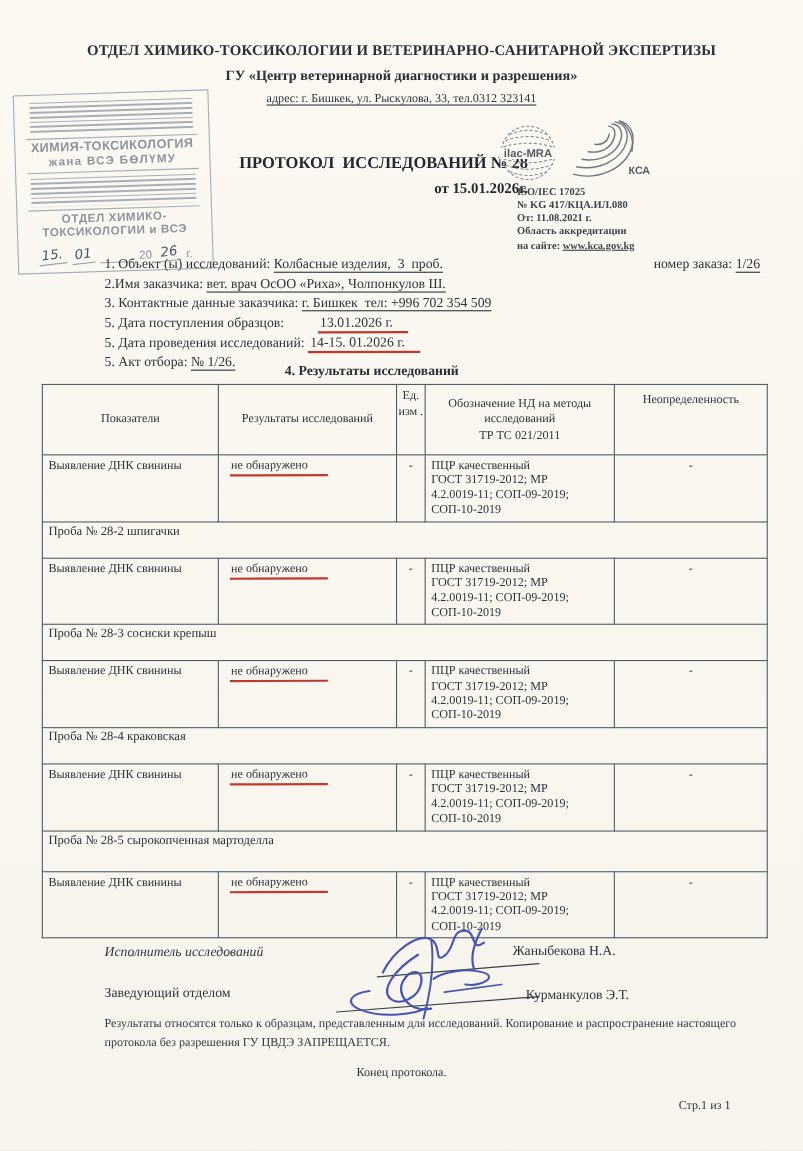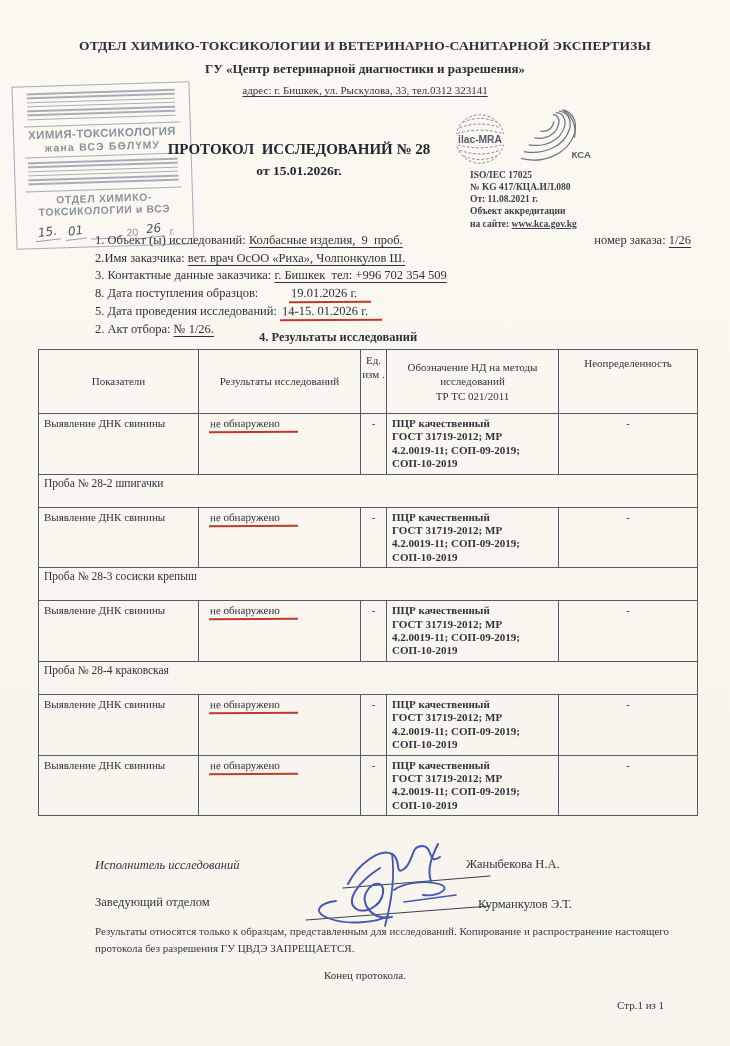--- a/index.html
+++ b/index.html
@@ -24,21 +24,21 @@
   .stamp-hr{height:1px;background:#a5acb5;margin:3px 6px 2px;}
   .stamp-big{font-size:11.5px;font-weight:bold;letter-spacing:.4px;margin-top:2px;}
   .stamp-big2{font-size:10.5px;font-weight:bold;letter-spacing:1.2px;margin-top:1px;}
   .stamp-mid{font-size:10.5px;font-weight:bold;letter-spacing:.6px;}
   .stamp-date{margin-top:7px;font-size:10.5px;display:flex;align-items:flex-end;justify-content:center;gap:5px;}
   .hw{font-family:"DejaVu Sans",sans-serif;font-style:italic;color:#4d5468;font-size:12px;
       transform:rotate(-5deg);border-bottom:1px solid #9aa1ac;padding:0 3px 1px;}
   .sd-line{display:inline-block;width:30px;border-bottom:1px solid #9aa1ac;height:11px;}
 
   
-  .proto{position:absolute;left:118px;top:141px;width:362px;text-align:center;color:#23272f;}
+  .proto{position:absolute;left:118px;top:141px;width:362px;text-align:right;color:#23272f;}
   .proto-t{font-size:15px;font-weight:bold;white-space:pre;}
   .proto-d{font-size:13.5px;font-weight:bold;margin-top:5px;}
 
   
   .ilac{position:absolute;left:452px;top:111px;}
   .kca{position:absolute;left:513px;top:104px;}
   .accred{position:absolute;left:470px;top:169px;font-size:9.5px;font-weight:bold;
           color:#3d424c;line-height:1.28;}
   .accred .url{text-decoration:underline;}
 
@@ -61,21 +61,21 @@
   .res-table thead th{height:54px;text-align:center;line-height:1.3;vertical-align:middle;}
   .res-table thead th.h4{white-space:pre-line;}
   .res-table thead th.h5{vertical-align:top;padding-top:6px;}
   .res-table thead th.h3{vertical-align:top;padding:3px 1px;}
   tr.grp td{height:14px;font-size:11.5px;padding:2px 5px;}
   tr.grp.tall td{height:28px;}
   tr.grp.tall2 td{height:32px;}
   tr.data td{height:52px;}
   td.c2{padding-left:10px;}
   td.c3,td.c5{text-align:center;}
-  td.c4{white-space:pre-line;line-height:1.22;font-weight:bold;}
+  td.c4{white-space:pre-line;line-height:1.22;}
   .redline{display:inline-block;border-bottom:2.4px solid #bf3a2c;padding:0 18px 2px 1px;
            transform:rotate(-.2deg);}
 
   
   .sig-role1{position:absolute;left:95px;top:858px;font-size:12.5px;font-style:italic;}
   .sig-name1{position:absolute;left:466px;top:857px;font-size:12.5px;}
   .sig-role2{position:absolute;left:95px;top:895px;font-size:12.5px;}
   .sig-name2{position:absolute;left:478px;top:897px;font-size:12.5px;}
   .sig-svg{position:absolute;left:288px;top:836px;}
 
@@ -143,55 +143,55 @@
       <path d="M28,28 C37,29 41,24 42,18"></path>
       <path d="M51,6 C60,11 66,22 63,35"></path>
     </g>
     <text x="60" y="56" font-size="10" fill="#565c66" font-weight="bold" font-family="Liberation Sans, sans-serif">КСА</text>
   </svg>
 
   <div class="accred">
     <div>ISO/IEC 17025</div>
     <div>№ KG 417/КЦА.ИЛ.080</div>
     <div>От: 11.08.2021 г.</div>
-    <div>Объект аккредитации</div>
+    <div>Область аккредитации</div>
     <div>
       <span>на сайте:</span>
       <span class="url">www.kca.gov.kg</span>
     </div>
   </div>
 
   <div class="items">
     <div class="item">
       <span>1. Объект (ы) исследований:</span>
-      <span class="u">Колбасные изделия,  9  проб.</span>
+      <span class="u">Колбасные изделия,  3  проб.</span>
       <span class="extra">
         <span>номер заказа: </span>
         <span class="u">1/26</span>
       </span>
     </div>
     <div class="item">
       <span>2.Имя заказчика:</span>
       <span class="u">вет. врач ОсОО «Риха», Чолпонкулов Ш.</span>
     </div>
     <div class="item">
       <span>3. Контактные данные заказчика:</span>
       <span class="u">г. Бишкек  тел: +996 702 354 509</span>
     </div>
     <div class="item">
-      <span>8. Дата поступления образцов:</span>
+      <span>5. Дата поступления образцов:</span>
       <span class="gap1"></span>
-      <span class="redu">19.01.2026 г.</span>
+      <span class="redu">13.01.2026 г.</span>
     </div>
     <div class="item">
       <span>5. Дата проведения исследований:</span>
       <span class="redu">14-15. 01.2026 г.</span>
     </div>
     <div class="item">
-      <span>2. Акт отбора:</span>
+      <span>5. Акт отбора:</span>
       <span class="u">№ 1/26.</span>
     </div>
   </div>
 
   <div class="res-title">4. Результаты исследований</div>
 
   <table class="res-table">
     <colgroup>
       <col style="width:160px">
         <col style="width:162px">
@@ -257,20 +257,23 @@
         <td class="c1">Выявление ДНК свинины</td>
         <td class="c2"><span class="redline">не обнаружено</span></td>
         <td class="c3">-</td>
         <td class="c4">ПЦР качественный
 ГОСТ 31719-2012; МР
 4.2.0019-11; СОП-09-2019;
 СОП-10-2019</td>
         <td class="c5">-</td>
       </tr>
 
+      <tr class="grp tall2">
+        <td colspan="5">Проба № 28-5 сырокопченная мартоделла</td>
+      </tr>
       <tr class="data">
         <td class="c1">Выявление ДНК свинины</td>
         <td class="c2"><span class="redline">не обнаружено</span></td>
         <td class="c3">-</td>
         <td class="c4">ПЦР качественный
 ГОСТ 31719-2012; МР
 4.2.0019-11; СОП-09-2019;
 СОП-10-2019</td>
         <td class="c5">-</td>
       </tr>

